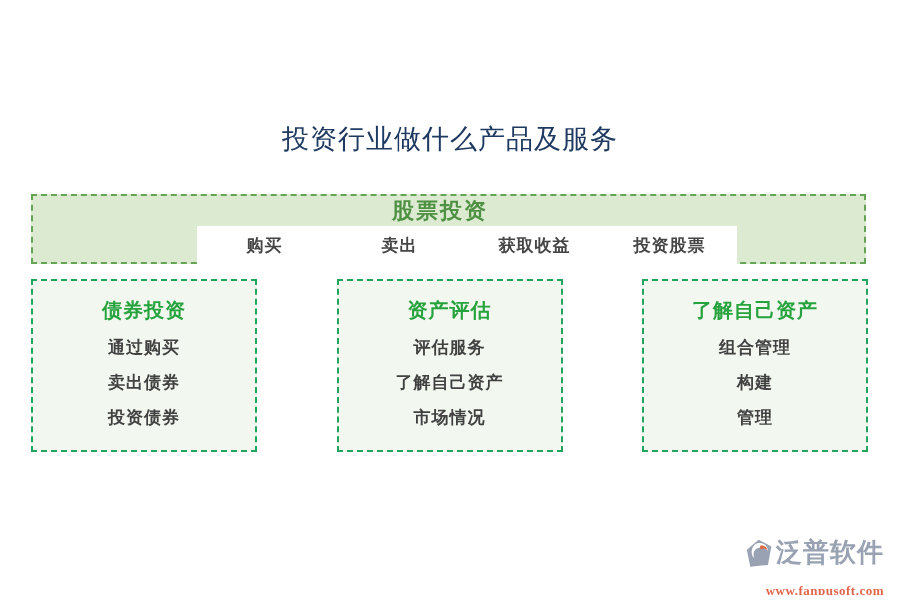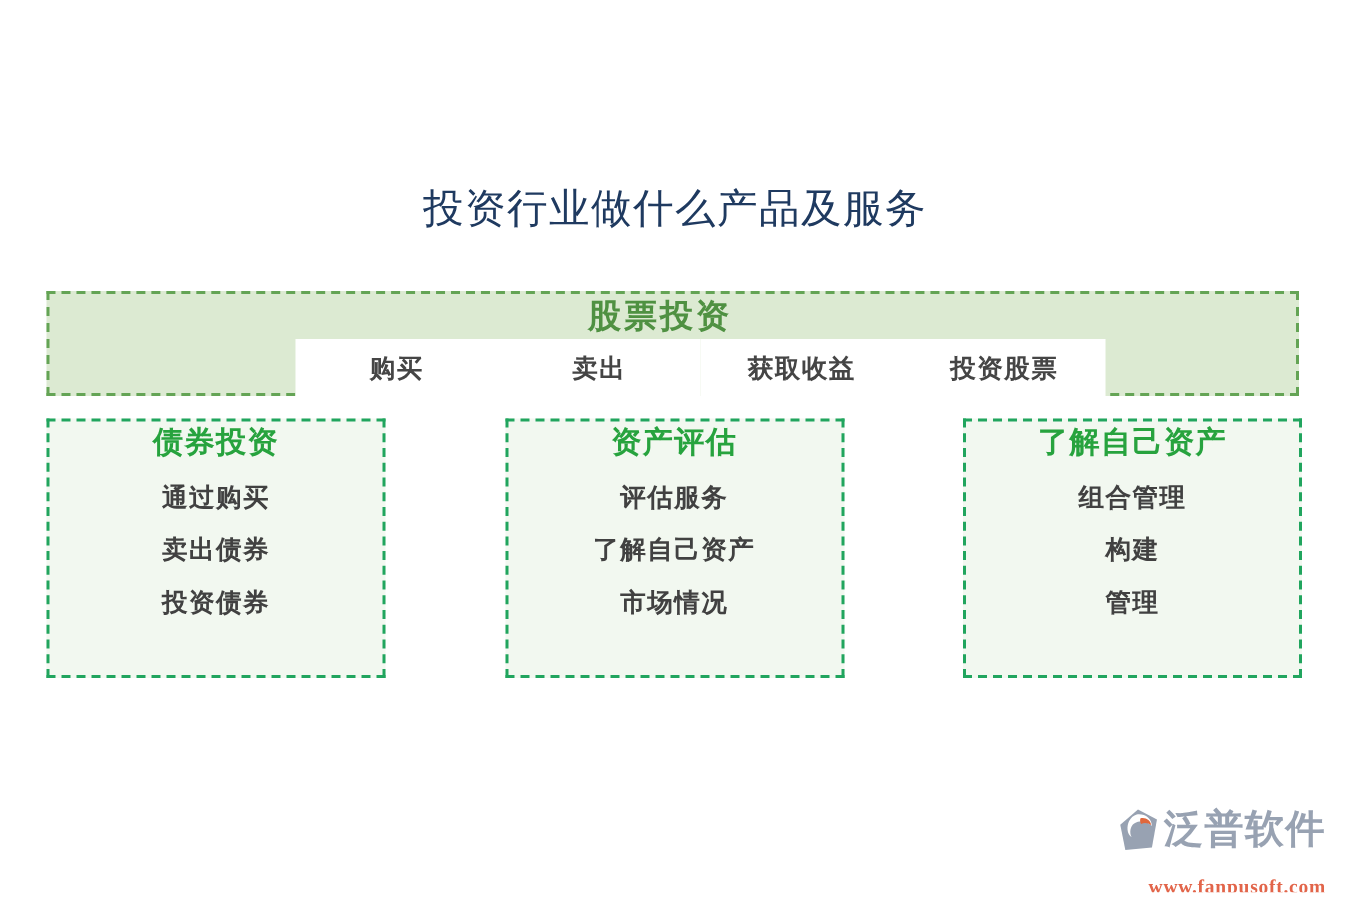--- a/index.html
+++ b/index.html
@@ -79,20 +79,21 @@
     justify-content: space-between;
   }
   .card {
     width: 226px;
     height: 173px;
     background: #f2f8f0;
     border: 2px dashed #21a55e;
     text-align: center;
   }
   .card-title {
+    margin-top: 16px;
     font-size: 20px;
     font-weight: 700;
     color: #27a33e;
     letter-spacing: 1px;
   }
   .card-item {
     margin-top: 12px;
     font-size: 17px;
     font-weight: 600;
     color: #414141;

